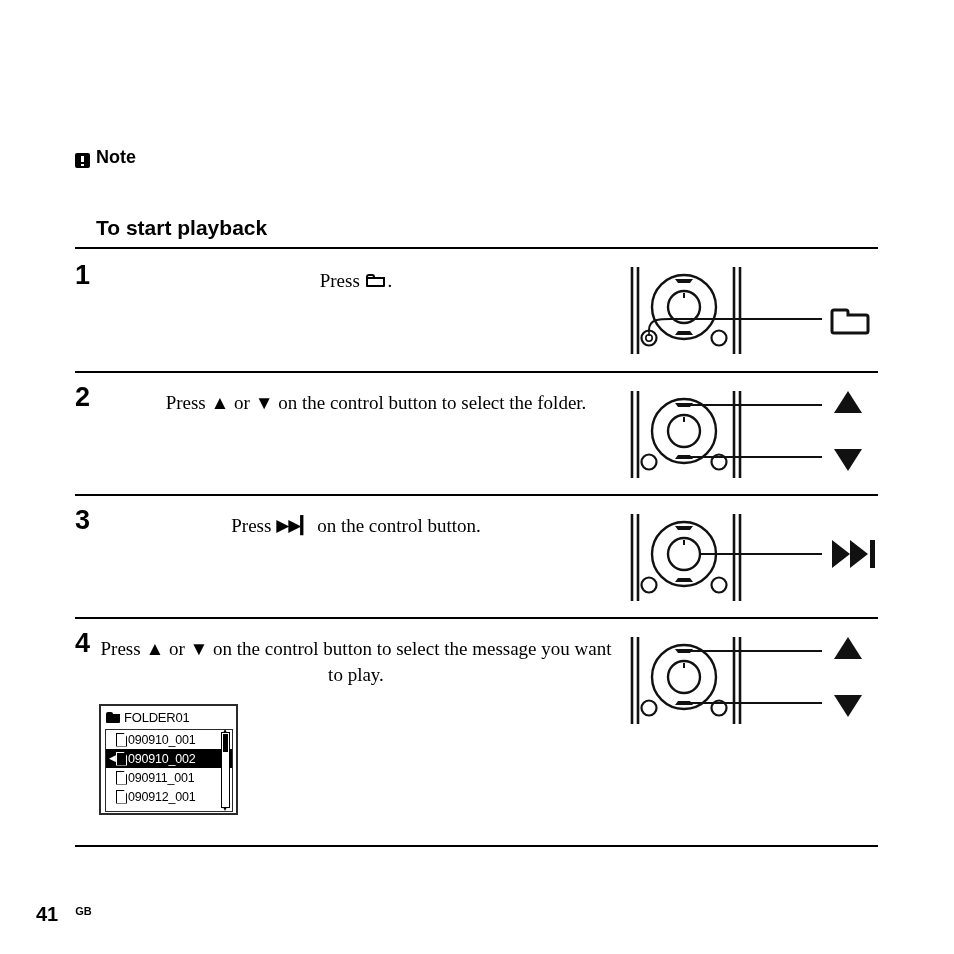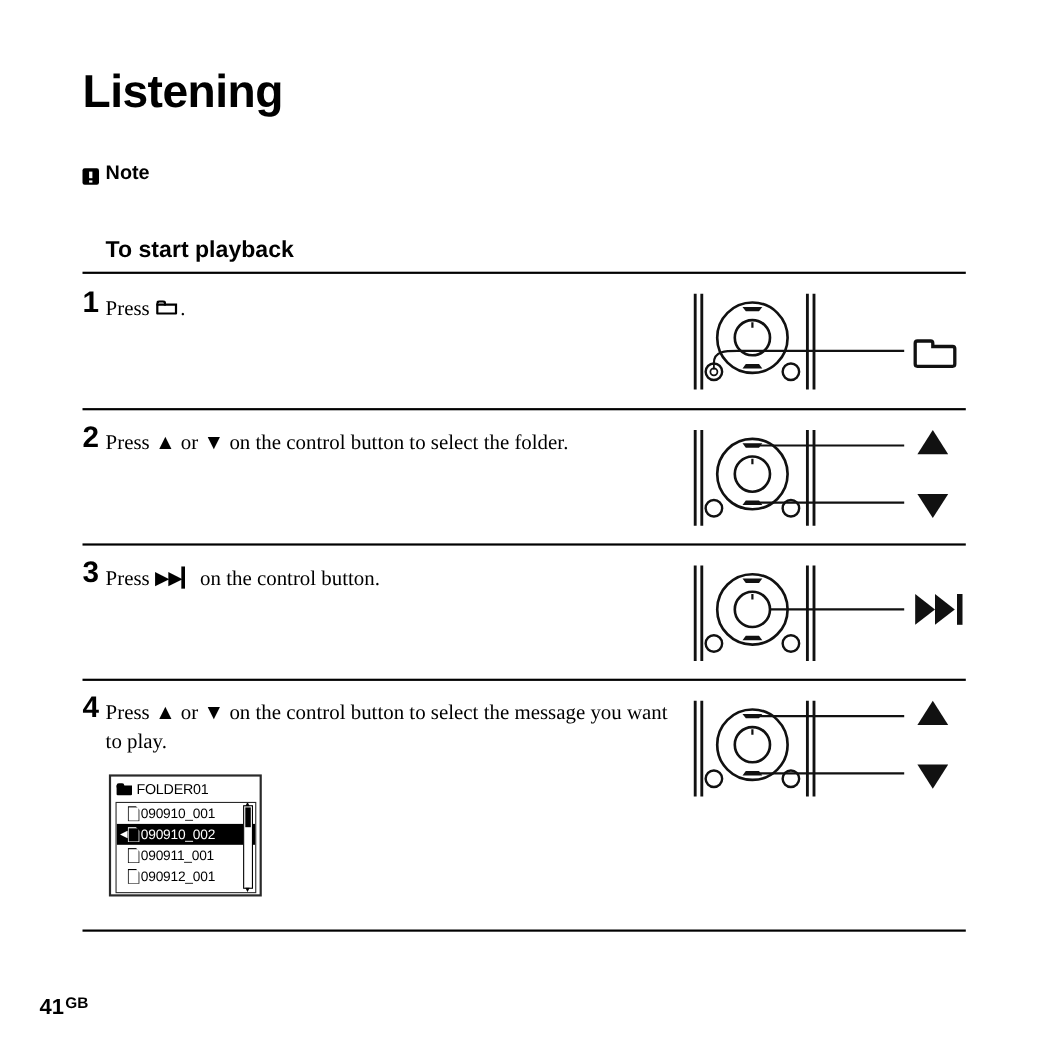--- a/index.html
+++ b/index.html
@@ -119,20 +119,21 @@
     font-size: 27px;
     line-height: 1;
   }
   .step-text {
     position: absolute;
     left: 21px;
     top: 0px;
     font-size: 19px;
     line-height: 26px;
     width: 520px;
+    text-align: center;
   }
   .sym {
     font-size: 16px;
     vertical-align: 1px;
   }
   .sym-ff {
     letter-spacing: -1px;
     font-size: 17px;
   }
 
@@ -292,32 +293,31 @@
   
   .footer {
     position: absolute;
     left: 36px;
     top: 903px;
     font-family: "Liberation Sans", sans-serif;
     font-weight: bold;
     font-size: 20px;
   }
   .footer sup {
-    font-size: 14px;
+    font-size: 11px;
     font-weight: bold;
     vertical-align: 6px;
-    margin-left: 1px;
+    margin-left: 17px;
   }
 </style>
 </head>
 <body>
 
 <div class="page">
 
-  <div class="page-title">Listening</div>
 
   <div class="note-head">
     <span class="note-badge"></span>
     <span>Note</span>
   </div>
 
   <div class="section-head">To start playback</div>
 
   <div class="rule" style="top:247px"></div>
   <div class="rule" style="top:371px"></div>

